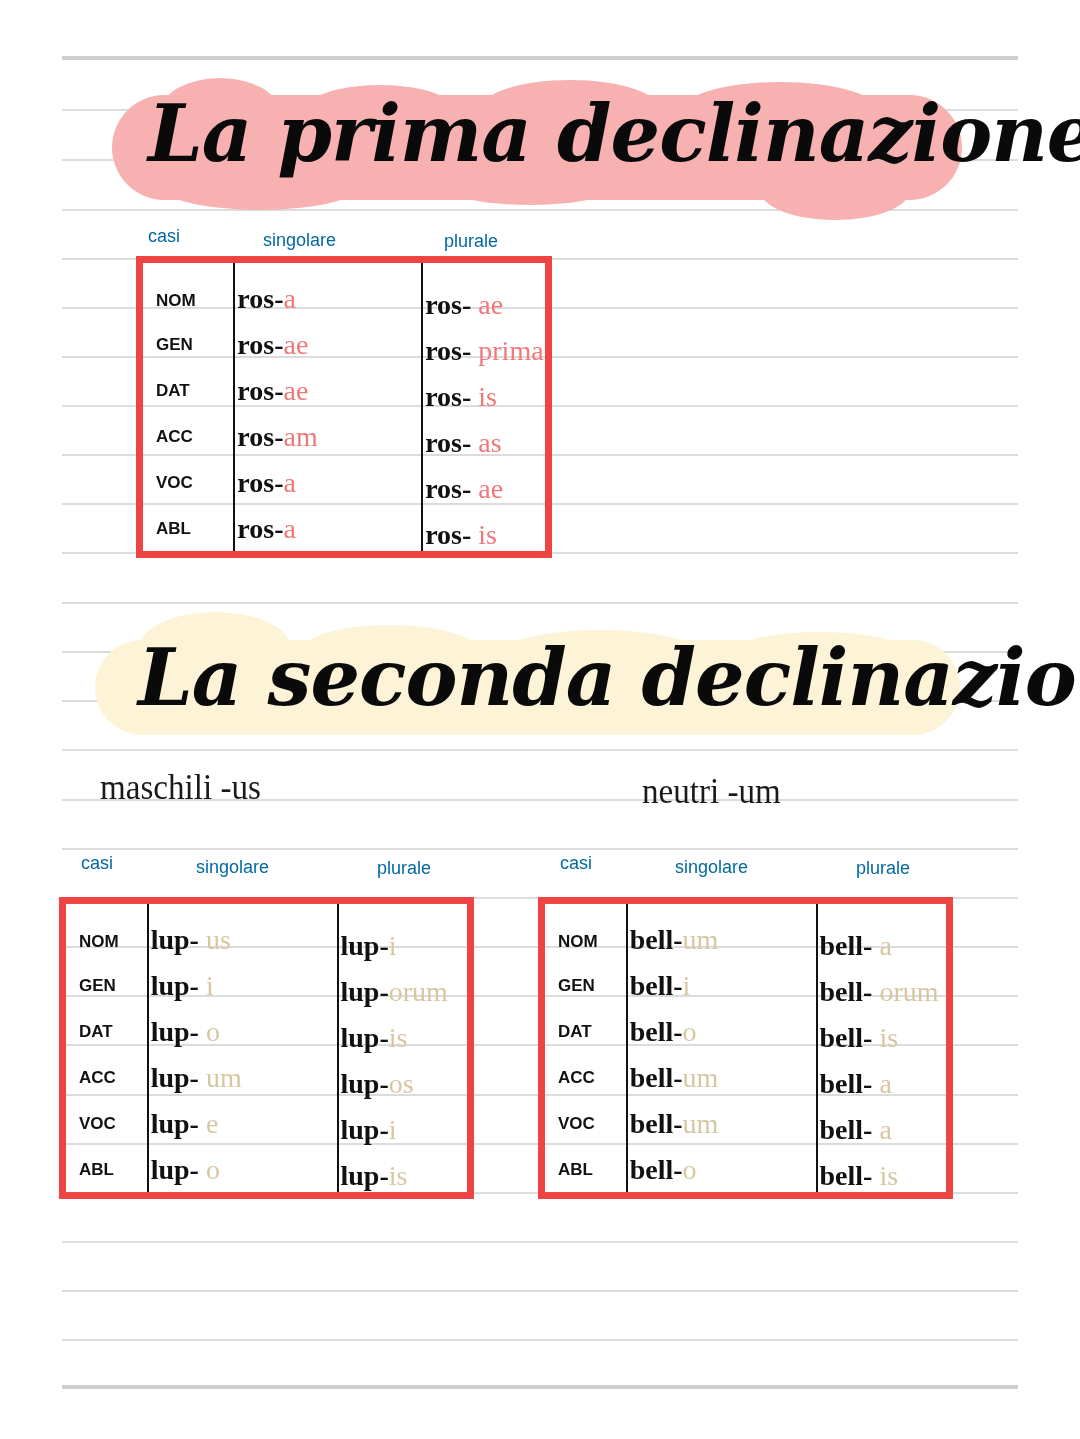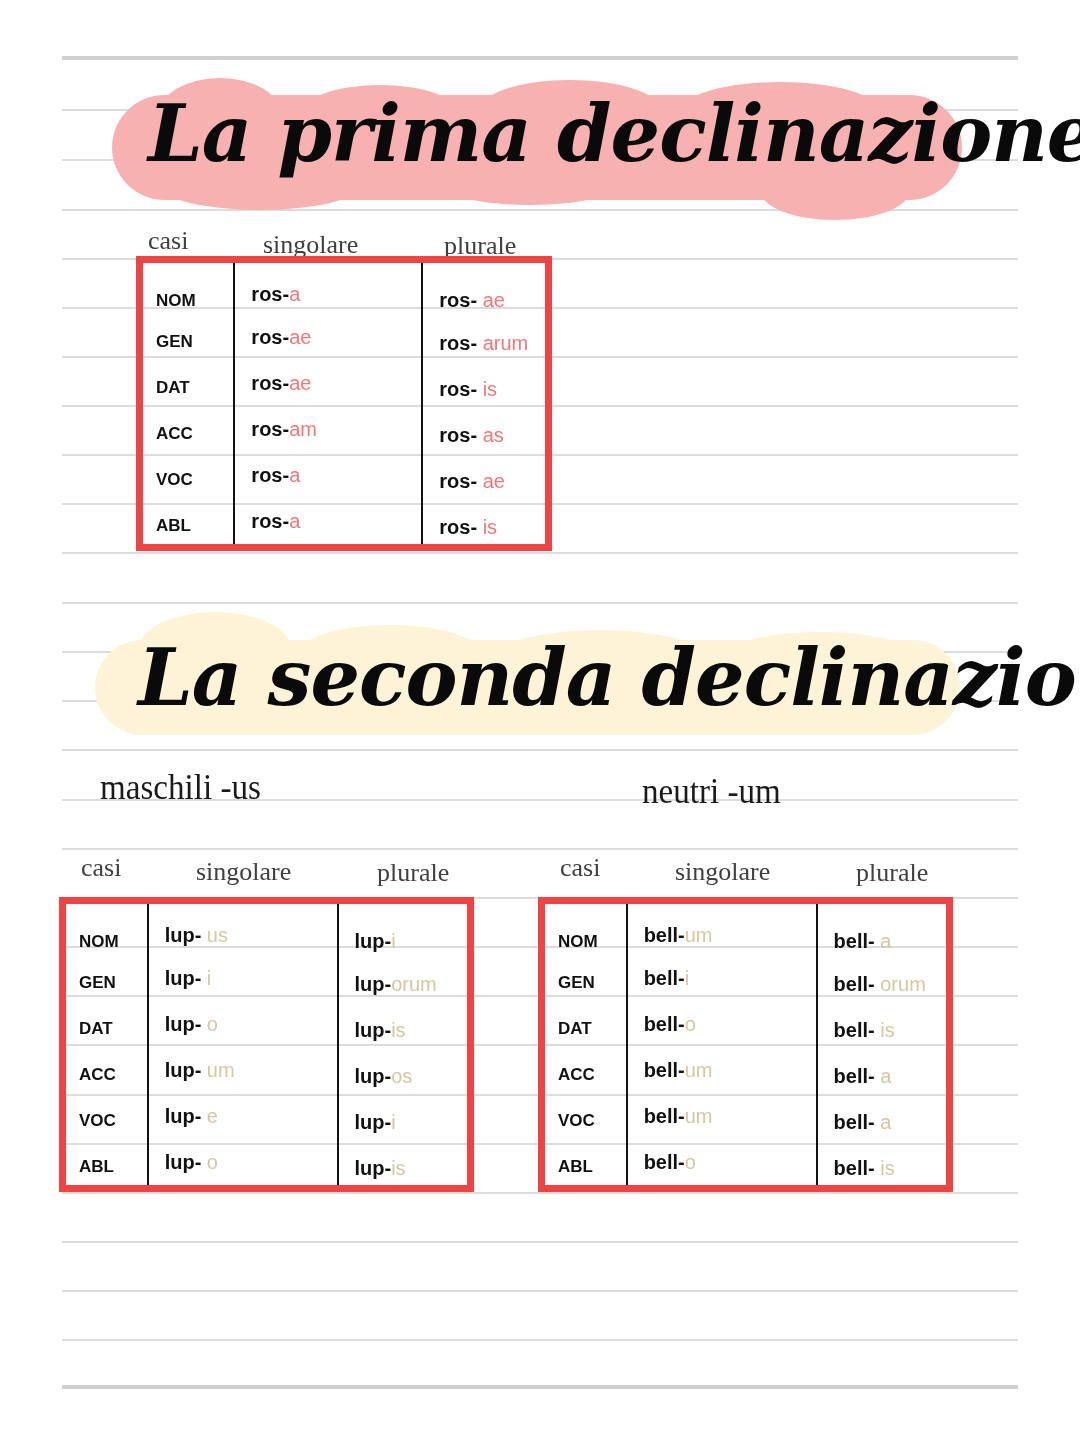--- a/index.html
+++ b/index.html
@@ -11,27 +11,27 @@
   .blob { position: absolute; border-radius: 60px; }
   .blob-pink { background: #f7b1b0; }
   .blob-cream { background: #fdf3d6; }
   .bump { position: absolute; border-radius: 50%; }
 
   .title { position: absolute; font-family: "DejaVu Serif", serif; font-style: italic; font-weight: bold;
            color: #0a0a0a; white-space: nowrap; letter-spacing: -1px; }
   .subtitle { position: absolute; font-family: "Liberation Serif", serif; font-size: 36px; color: #1a1a1a;
               letter-spacing: 0px; transform: scaleX(0.92); transform-origin: left; }
 
-  .hdr { position: absolute; font-family: Liberation Serif, serif; font-size: 26px; color: #404040; }
+  .hdr { position: absolute; font-family: Liberation Sans, sans-serif; font-size: 18px; color: #0369a1; }
 
   table.decl { position: absolute; border-collapse: collapse; border: 7px solid #ef4444; }
   table.decl td { border-left: 2px solid #111; border-right: 2px solid #111; padding: 0; vertical-align: top;
                   font-family: "Liberation Sans", sans-serif; }
   table.decl td.case { font-weight: bold; font-size: 17px; padding-left: 13px; }
-  table.decl td.form { font-size: 20px; font-weight: bold; padding-left: 16px; }
+  table.decl td.form { font-size: 28px; font-weight: bold; padding-left: 2px; font-family: Liberation Serif, serif; }
   .stem { color: #111; }
   .end-pink { color: #f0787a; font-weight: normal; }
   .end-cream { color: #d6c7a0; font-weight: normal; }
 </style>
 </head>
 <body>
 
 <div>
   <div class="rule thick" style="top:56px"></div>
   <div class="rule" style="top:109px"></div>
@@ -87,21 +87,21 @@
     </colgroup>
   <tbody id="t1">
       <tr style="height: 58px;">
         <td class="case" style="padding-top:28px">NOM</td>
         <td class="form" style="padding-top:20px"><span class="stem">ros-</span><span class="end-pink">a</span></td>
         <td class="form" style="padding-top:26px"><span class="stem">ros- </span><span class="end-pink">ae</span></td>
       </tr>
       <tr style="height: 46px;">
         <td class="case" style="padding-top:14px">GEN</td>
         <td class="form" style="padding-top:8px"><span class="stem">ros-</span><span class="end-pink">ae</span></td>
-        <td class="form" style="padding-top:14px"><span class="stem">ros- </span><span class="end-pink">arum</span></td>
+        <td class="form" style="padding-top:14px"><span class="stem">ros- </span><span class="end-pink">prima</span></td>
       </tr>
       <tr style="height: 46px;">
         <td class="case" style="padding-top:14px">DAT</td>
         <td class="form" style="padding-top:8px"><span class="stem">ros-</span><span class="end-pink">ae</span></td>
         <td class="form" style="padding-top:14px"><span class="stem">ros- </span><span class="end-pink">is</span></td>
       </tr>
       <tr style="height: 46px;">
         <td class="case" style="padding-top:14px">ACC</td>
         <td class="form" style="padding-top:8px"><span class="stem">ros-</span><span class="end-pink">am</span></td>
         <td class="form" style="padding-top:14px"><span class="stem">ros- </span><span class="end-pink">as</span></td>

